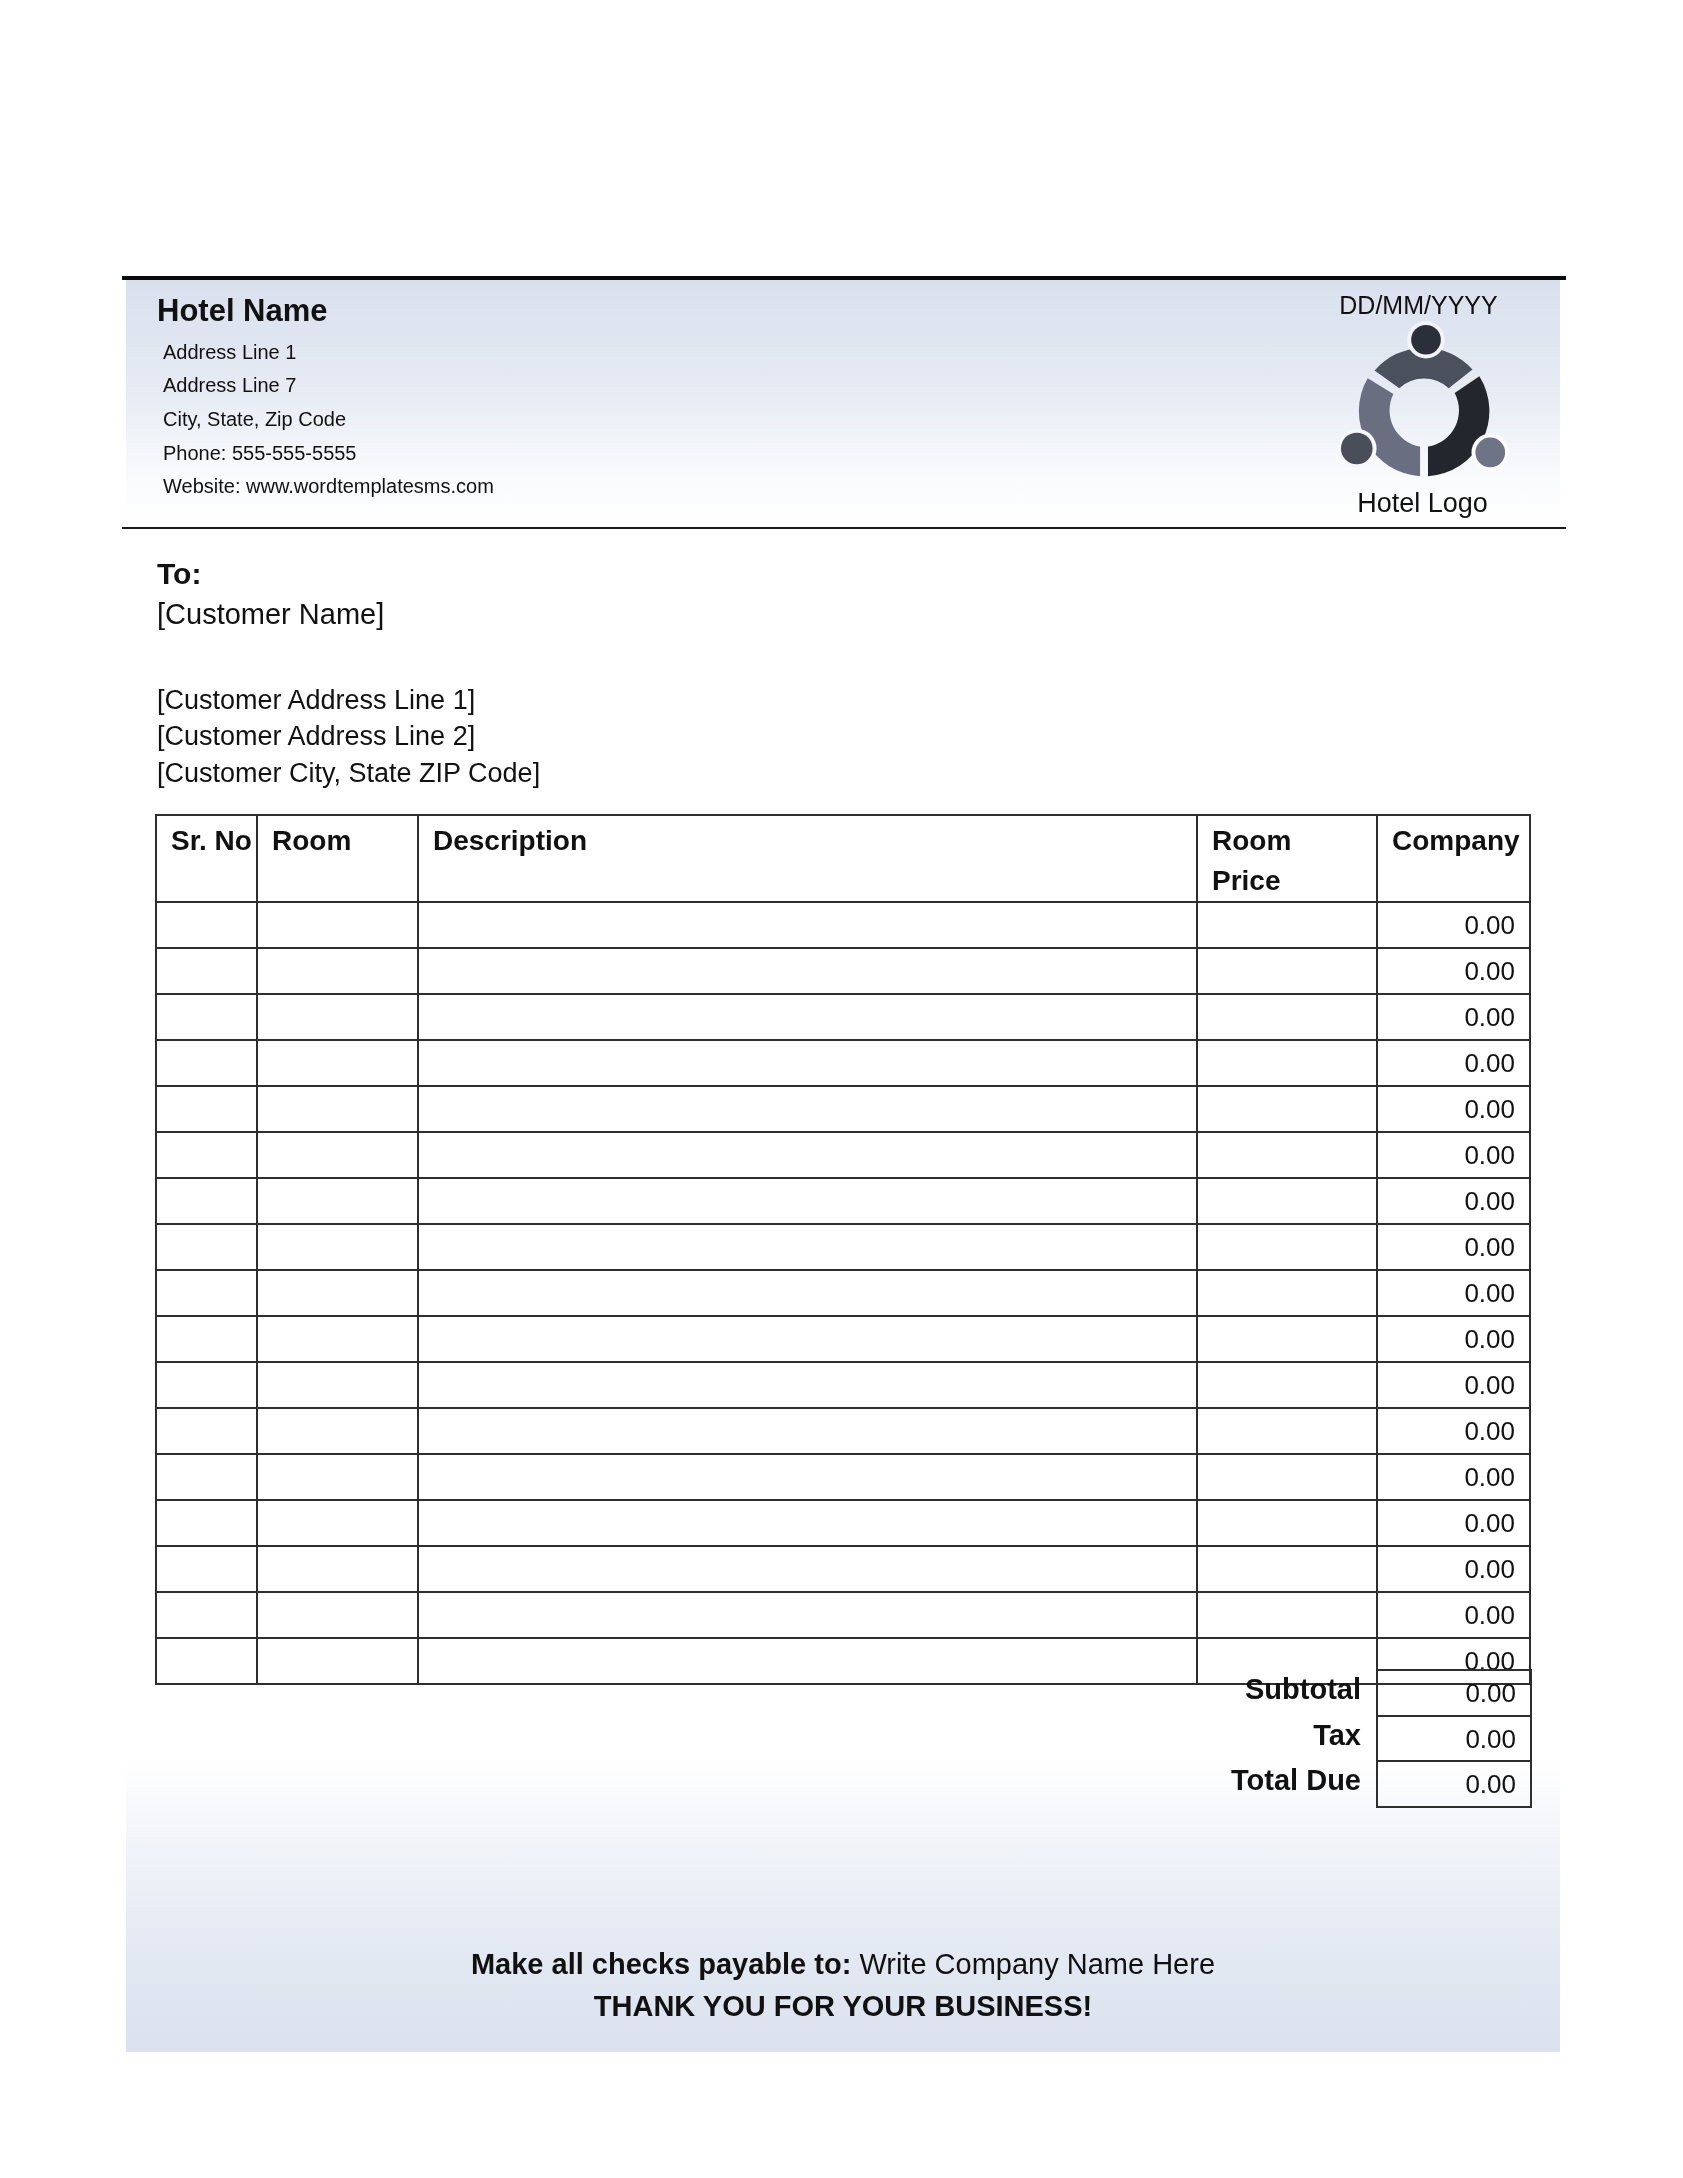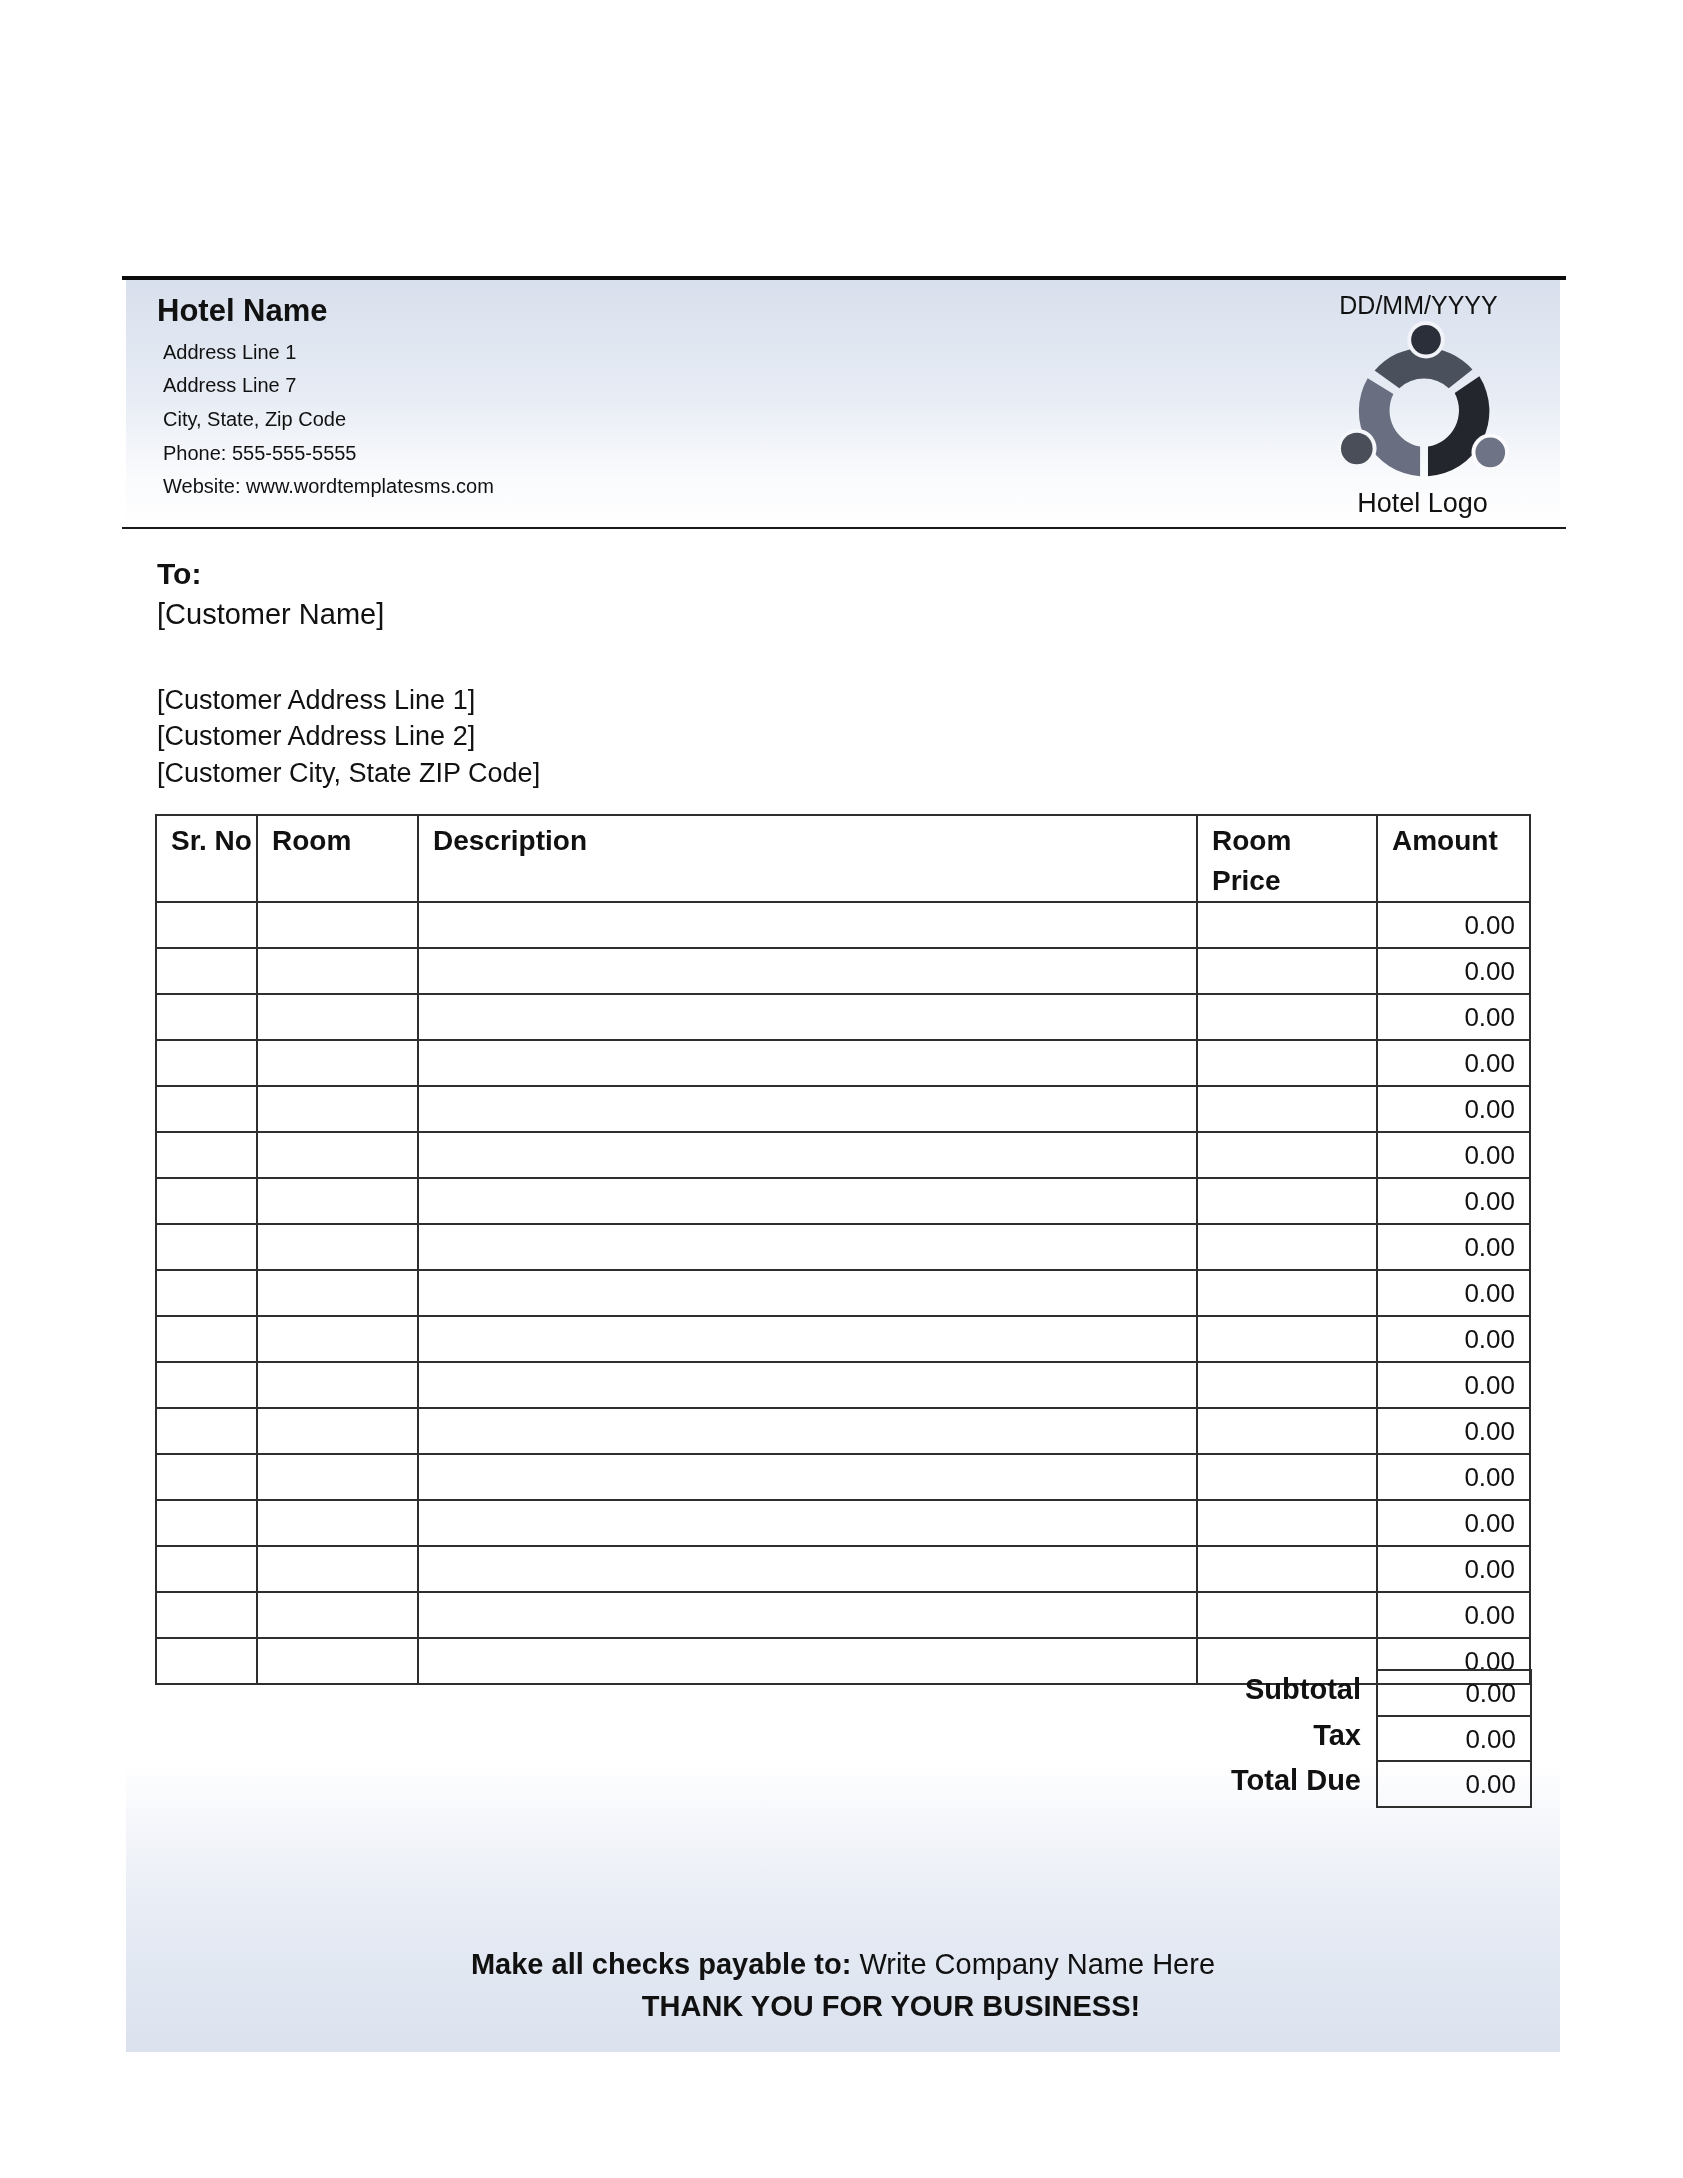--- a/index.html
+++ b/index.html
@@ -19,21 +19,21 @@
   table.items { position:absolute; left:155px; top:814px; border-collapse:collapse; table-layout:fixed; }
   table.items td, table.items th { border:2px solid #2e2e2e; padding:0; }
   table.items th { height:79px; vertical-align:top; text-align:left; font-size:28px; font-weight:bold; padding:5px 0 0 14px; line-height:40px; }
   table.items td { height:44px; font-size:26px; }
   table.items td.amt { text-align:right; padding-right:14px; }
   .totals-label { font-size:29px; font-weight:bold; text-align:right; width:198px; left:1163px; }
   .totals-box { left:1376px; width:152px; height:44px; border:2px solid #2e2e2e; text-align:right; font-size:26px; line-height:44px; box-sizing:content-box; }
   .totals-box span { padding-right:14px; display:block; }
   .footer-band { left:126px; top:1762px; width:1434px; height:290px; background:linear-gradient(to bottom,#ffffff 0%,#f3f5fa 25%,#e6ebf4 55%,#dbe2ee 100%); }
   .footer-line1 { left:126px; width:1434px; top:1948px; text-align:center; font-size:29px; }
-  .footer-line2 { left:126px; width:1434px; top:1990px; text-align:center; font-size:29px; font-weight:bold;padding-left:48px; }
+  .footer-line2 { left:126px; width:1434px; top:1990px; text-align:center; font-size:29px; font-weight:bold; }
   b { font-weight:bold;text-align:center; }
 </style>
 </head>
 <body>
 
 <div class="abs rule-top"></div>
 <div class="abs header-band"></div>
 <div class="abs rule-bottom"></div>
 
 <div class="abs hotel-name">Hotel Name</div>
@@ -79,21 +79,21 @@
       <col style="width:153px">
   </colgroup>
   <thead>
     <tr>
       <th><span>Sr. No</span></th>
       <th><span>Room</span></th>
       <th><span>Description</span></th>
       <th>
           <span style="display:block;width:89px">Room Price</span>
         </th>
-      <th><span>Amount</span></th>
+      <th><span>Company</span></th>
     </tr>
   </thead>
   <tbody id="item-rows">
       <tr>
         <td></td>
         <td></td>
         <td></td>
         <td></td>
         <td class="amt">0.00</td>
       </tr>

